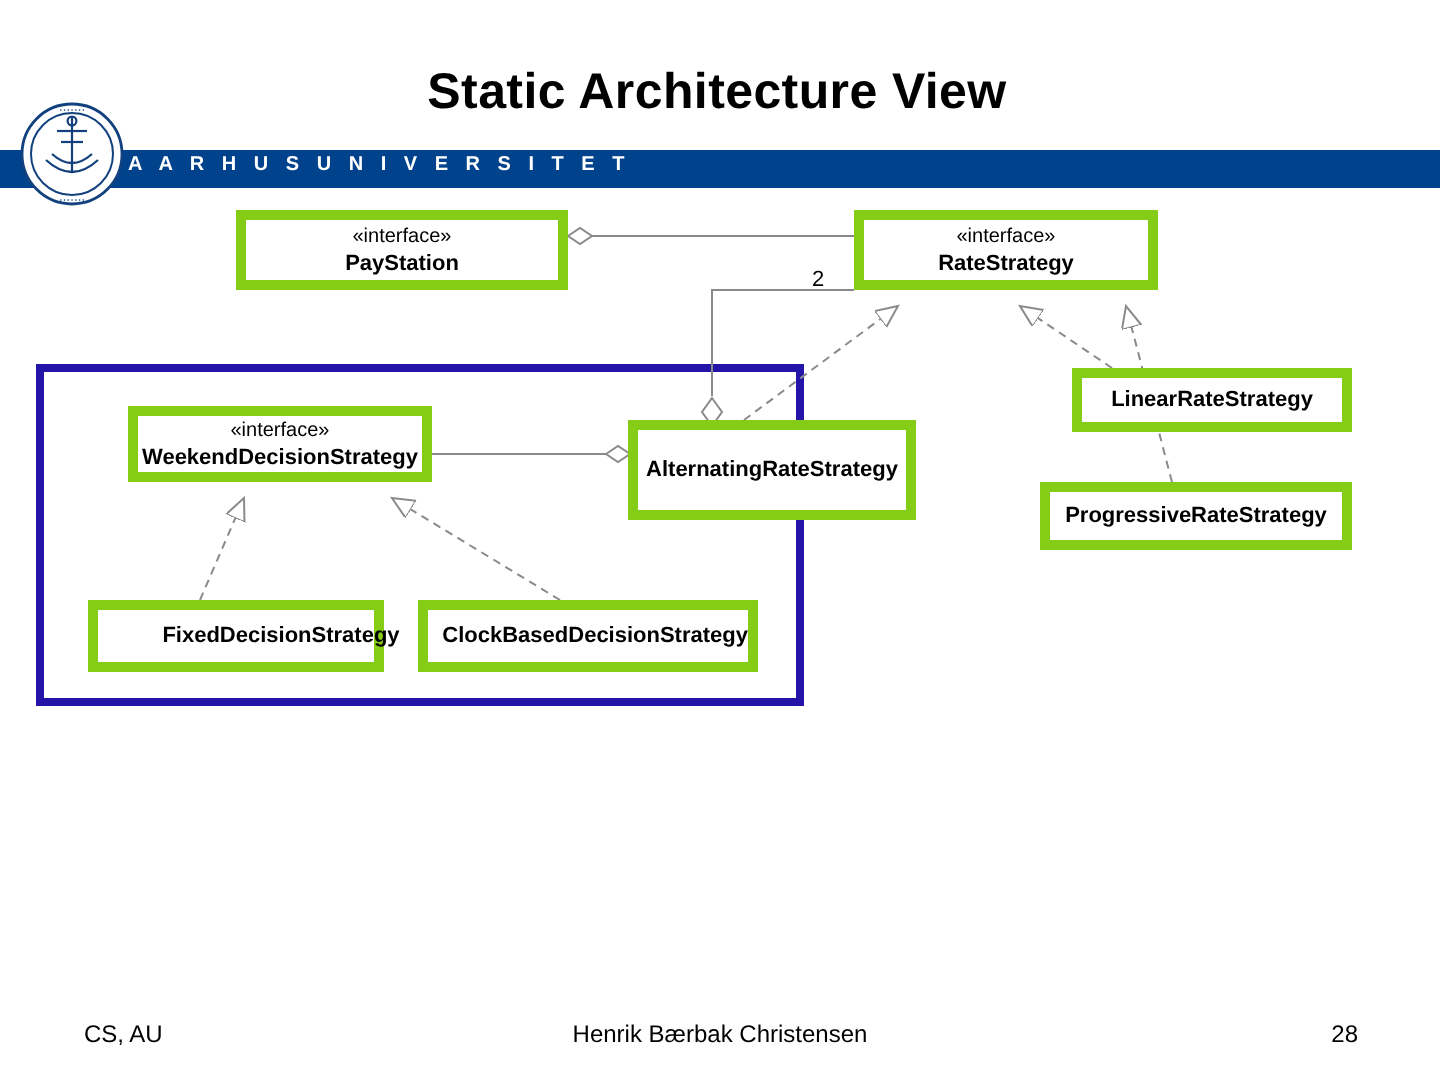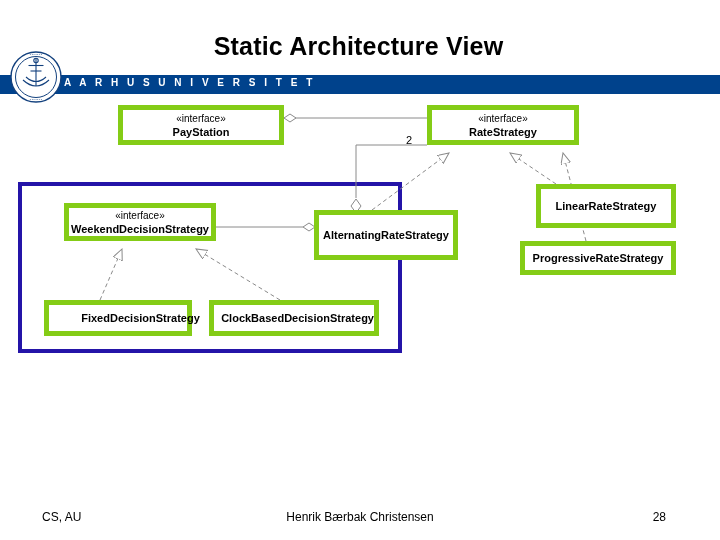--- a/index.html
+++ b/index.html
@@ -111,21 +111,21 @@
 
   
   .footer-txt {
     position: absolute;
     bottom: 16px;
     font-size: 12px;
     color: #000000;
   }
   #footer-left  { left: 42px; }
   #footer-mid   { left: 0; width: 720px; text-align: center; }
-  #footer-right { right: 54px; }
+  #footer-right { right: 41px; }
 </style>
 </head>
 <body>
 
 <div id="slide">
 
   <div id="title">Static Architecture View</div>
 
   <div id="au-bar"></div>
   <div id="au-bar-text">A A R H U S   U N I V E R S I T E T</div>
@@ -196,21 +196,21 @@
 
   <div class="uml-box" style="left:427px; top:105px; width:152px; height:40px;">
     <span class="stereotype">«interface»</span>
     <span class="cname">RateStrategy</span>
   </div>
 
   <div class="uml-box" style="left:314px; top:210px; width:144px; height:50px;">
     <span class="cname">AlternatingRateStrategy</span>
   </div>
 
-  <div class="uml-box" style="left:536px; top:184px; width:140px; height:44px;">
+  <div class="uml-box" style="left:536px; top:184px; width:140px; height:32px;">
     <span class="cname">LinearRateStrategy</span>
   </div>
 
   <div class="uml-box" style="left:520px; top:241px; width:156px; height:34px;">
     <span class="cname">ProgressiveRateStrategy</span>
   </div>
 
   <div class="uml-box" style="left:64px; top:203px; width:152px; height:38px;">
     <span class="stereotype">«interface»</span>
     <span class="cname">WeekendDecisionStrategy</span>

